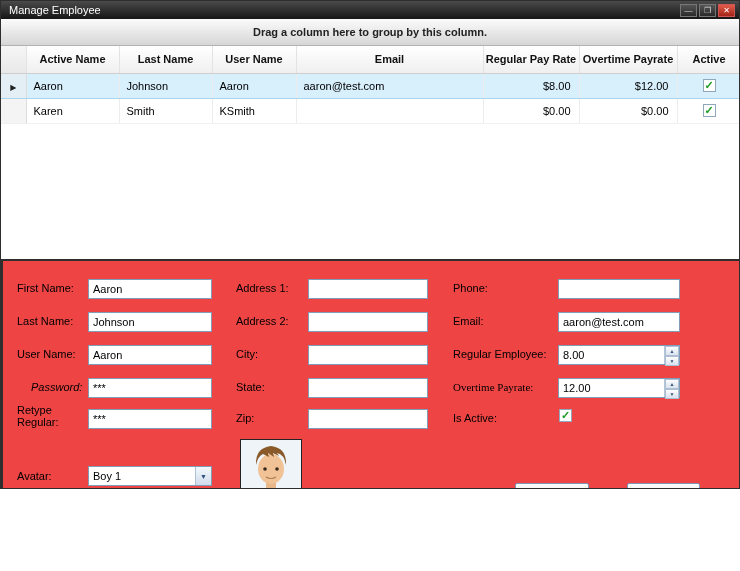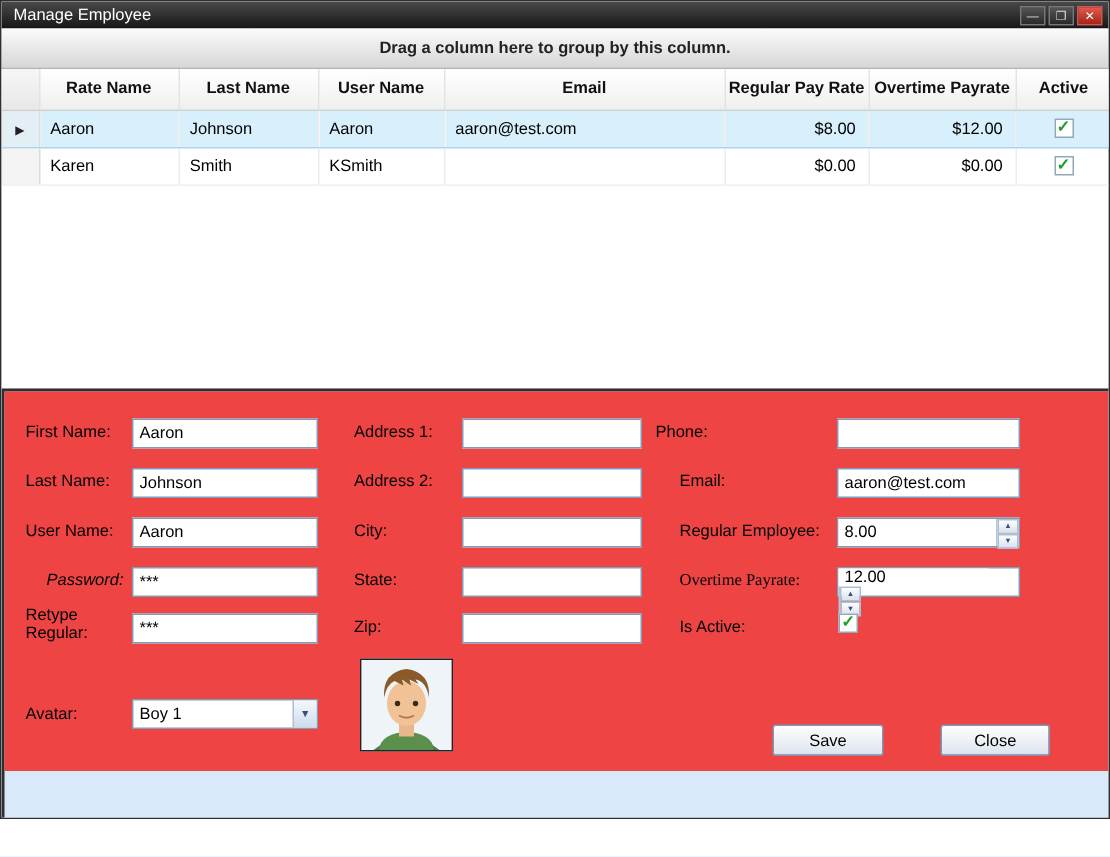--- a/index.html
+++ b/index.html
@@ -1,17 +1,17 @@
 <!DOCTYPE html>
 <html><head>
 <meta charset="utf-8">
 <style>
   * { margin:0; padding:0; box-sizing:border-box; }
   html,body { width:740px; height:571px; font-family:"Liberation Sans", sans-serif; }
-  .window { position:relative; width:740px; height:546px; background:#fff; border:1px solid #2e2e2e; overflow:hidden; }
+  .window { position:relative; width:740px; height:489px; background:#fff; border:1px solid #2e2e2e; overflow:hidden; }
 
   
   .titlebar { position:absolute; left:0; top:0; width:100%; height:18px;
     background:linear-gradient(#4a4a4a,#161616); display:flex; align-items:center; }
   .titlebar .title { color:#fff; font-size:11px; padding-left:8px; flex:1; }
   .win-btns { display:flex; gap:2px; padding-right:4px; }
   .win-btn { width:17px; height:13px; font-size:8px; line-height:12px; text-align:center;
     color:#ddd; background:linear-gradient(#555,#2a2a2a); border:1px solid #777; cursor:default; }
   .win-btn.close { background:linear-gradient(#e25b4b,#a32417); color:#fff; border-color:#c55; }
 
@@ -95,21 +95,21 @@
           <col style="width:93px">
           <col style="width:84px">
         <col style="width:187px">
           <col style="width:96px">
           <col style="width:98px">
           <col style="width:64px">
       </colgroup>
       <thead>
         <tr>
           <th class="ind"></th>
-          <th>Rate Name</th>
+          <th>Active Name</th>
           <th>Last Name</th>
           <th>User Name</th>
           <th>Email</th>
           <th>Regular Pay Rate</th>
           <th>Overtime Payrate</th>
           <th>Active</th>
         </tr>
       </thead>
       <tbody>
         <tr class="selected">
@@ -184,37 +184,37 @@
 
       <span class="f-label" style="left:233px;top:87px;">City:</span>
       <input class="f-input" style="left: 305px; top: 84px; width: 120px;" value="">
 
       <span class="f-label" style="left:233px;top:120px;">State:</span>
       <input class="f-input" style="left: 305px; top: 117px; width: 120px;" value="">
 
       <span class="f-label" style="left:233px;top:151px;">Zip:</span>
       <input class="f-input" style="left: 305px; top: 148px; width: 120px;" value="">
 
-      <span class="f-label" style="left:434px;top:21px;width:100px;">Phone:</span>
+      <span class="f-label" style="left:450px;top:21px;width:100px;">Phone:</span>
       <input class="f-input" style="left: 555px; top: 18px; width: 122px;" value="">
 
       <span class="f-label" style="left:450px;top:54px;width:100px;">Email:</span>
       <input class="f-input" style="left: 555px; top: 51px; width: 122px;" value="aaron@test.com">
 
       <span class="f-label" style="left:450px;top:87px;width:100px;">Regular Employee:</span>
       <div class="spinwrap" style="left:555px;top:84px;width:122px;justify-content:flex-end;">
         <input value="8.00" style="">
         <div class="spinner">
           <div class="sp">▲</div>
           <div class="sp">▼</div>
         </div>
       </div>
 
       <span class="f-label" style="left:450px;top:120px;width:100px;font-family:Liberation Serif, serif;">Overtime Payrate:</span>
-      <div class="spinwrap" style="left:555px;top:117px;width:122px;flex-direction:column;">
+      <div class="spinwrap" style="left:555px;top:117px;width:122px;">
         <input value="12.00" style="">
         <div class="spinner">
           <div class="sp">▲</div>
           <div class="sp">▼</div>
         </div>
       </div>
 
       <span class="f-label" style="left:450px;top:151px;width:100px;">Is Active:</span>
       <span class="checkbox cb-standalone" style="left:556px;top:148px;"><span class="tick">✓</span></span>
 

